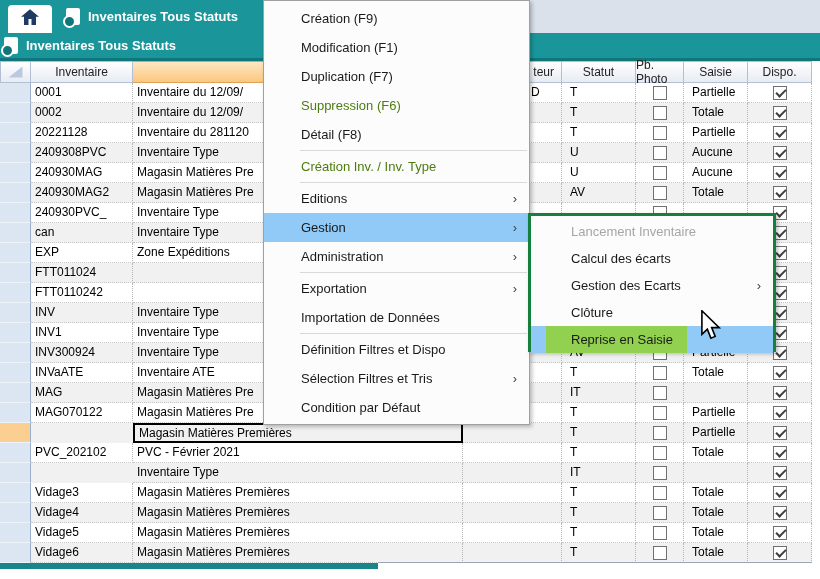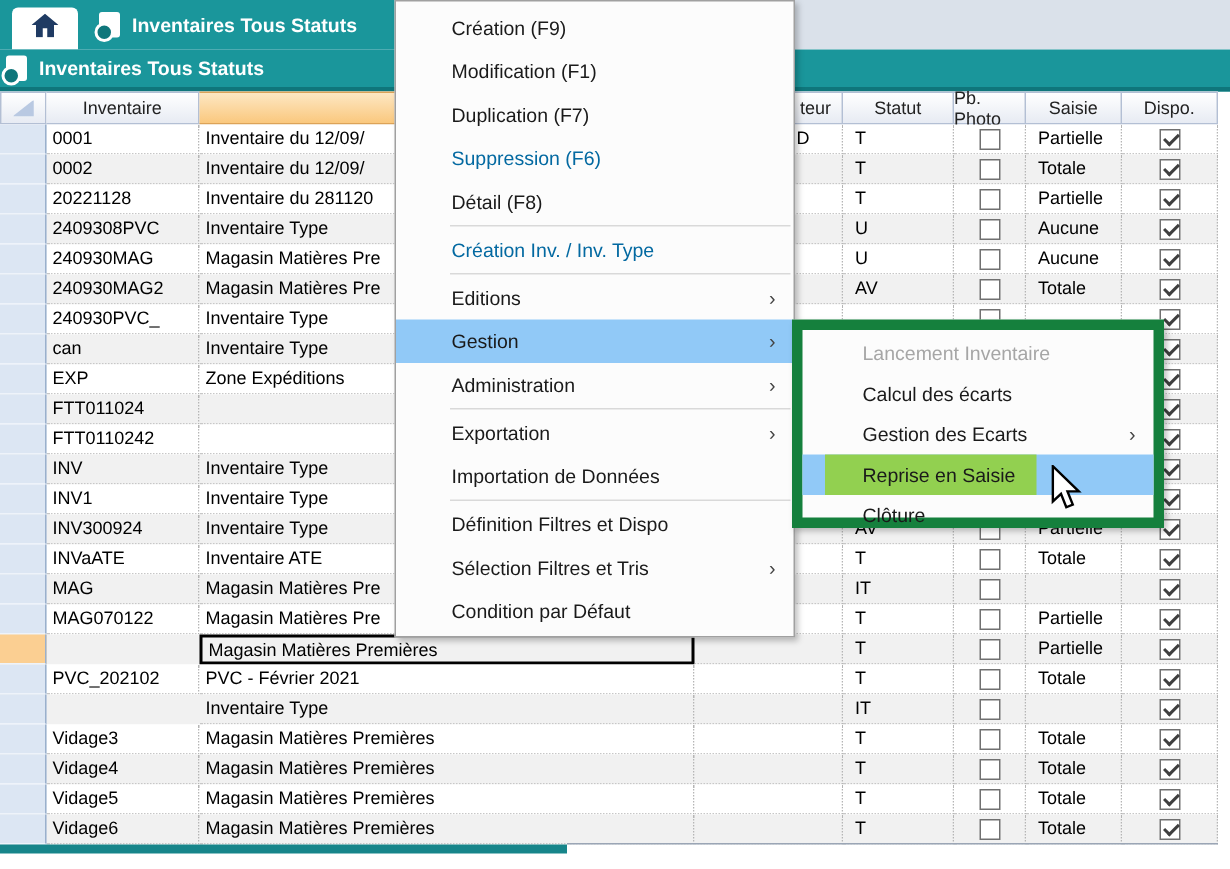--- a/index.html
+++ b/index.html
@@ -62,28 +62,28 @@
               border-left:2px solid #3f3f3f; border-bottom:2px solid #3f3f3f; transform:rotate(-45deg); }
 
   .bottom-accent { position:absolute; left:0; top:563px; width:378px; height:6px; background:#17858a; }
   .table-bottom-line { position:absolute; left:378px; top:562px; width:434px; height:1px; background:#9aa5b5; }
 
   
   .menu { position:absolute; left:263px; top:0; width:267px; height:425px; background:#fcfcfc;
           border:1px solid #a0a0a0; box-shadow:2px 2px 4px rgba(0,0,0,.25); z-index:20; padding-top:3px; }
   .mi { position:relative; height:29px; line-height:29px; font-size:13px; color:#1a1a1a;
         padding-left:37px; padding-right:24px; white-space:nowrap; }
-  .mi.disabled { color:#0369a1; }
+  .mi.disabled { color:#4d7c0f; }
   .mi.hl { background:#91c9f7; }
   .mi .arr { position:absolute; right:12px; top:0; font-size:13px; color:#444; }
   .msep { height:1px; background:#d9d9d9; margin:1px 2px 1px 36px; }
 
   
   .submenu { position:absolute; left:528px; top:213px; width:248px; height:139px; background:#fcfcfc;
-             border:7px solid #15803d; box-shadow:2px 2px 4px rgba(0,0,0,.25); z-index:30; padding-top:2px; }
+             border:3px solid #15803d; box-shadow:2px 2px 4px rgba(0,0,0,.25); z-index:30; padding-top:2px; }
   .smi { position:relative; height:27px; line-height:27px; font-size:13px; color:#1a1a1a;
          padding-left:40px; padding-right:20px; white-space:nowrap; }
   .smi.disabled { color:#a6a6a6; }
   .smi.hl { background:#91c9f7; }
   .smi .arr { position:absolute; right:12px; top:0; font-size:13px; color:#444; }
   .smi.green-row { padding-left:15px; }
   .green-box { display:inline-block; height:27px; line-height:27px; background:#92d050;
                padding:0 14px 0 25px; }
 
   
@@ -503,24 +503,24 @@
     <div class="mi">Condition par Défaut</div>
   </div>
 
   <div class="submenu">
     <div class="smi disabled">Lancement Inventaire</div>
     <div class="smi">Calcul des écarts</div>
     <div class="smi">
       <span>Gestion des Ecarts</span>
       <span class="arr">›</span>
     </div>
+    <div class="smi">Clôture</div>
     <div class="smi hl green-row">
       <span class="green-box">Reprise en Saisie</span>
     </div>
-    <div class="smi">Clôture</div>
   </div>
 
   <div class="cursor">
     <svg width="23" height="32" viewBox="0 0 14 20">
       <path d="M1 0.5 L1 15.2 L4.4 12 L6.6 17.6 L9.3 16.5 L7.1 11 L11.8 11 Z" fill="#fff" stroke="#000" stroke-width="1"></path>
     </svg>
   </div>
 
 </div>
 

